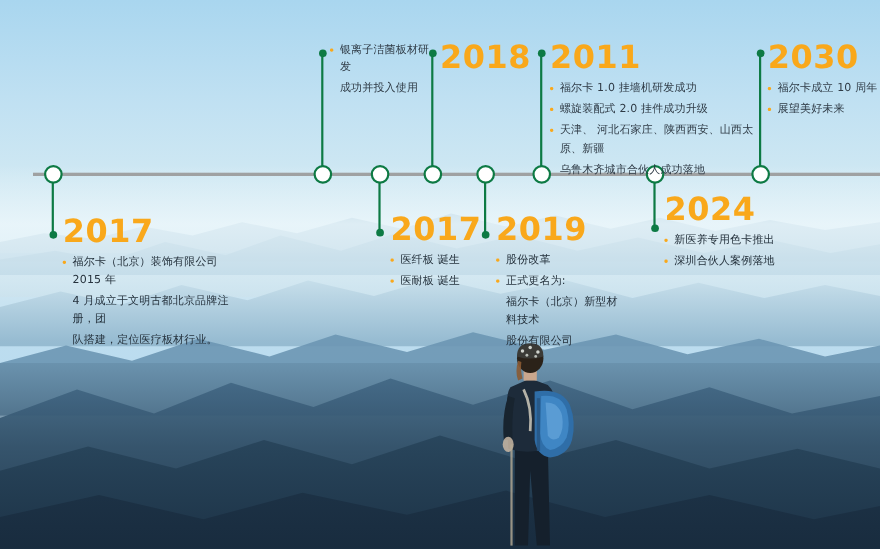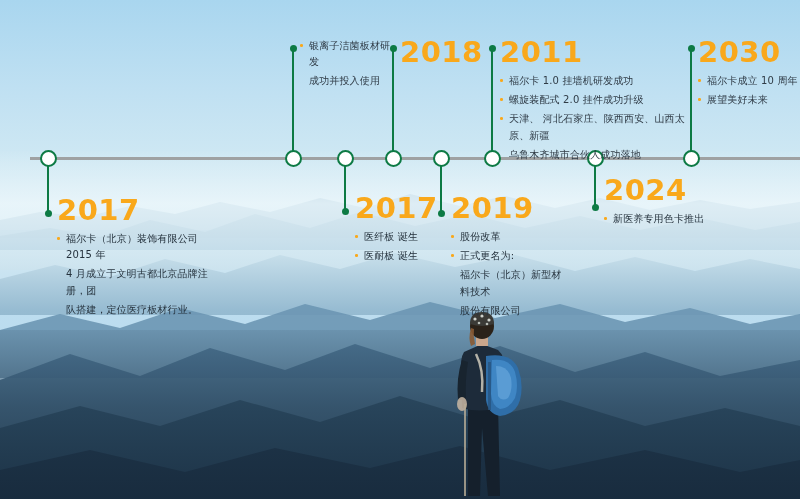--- a/index.html
+++ b/index.html
@@ -234,20 +234,21 @@
       <li>螺旋装配式 2.0 挂件成功升级</li>
       <li>天津、 河北石家庄、陕西西安、山西太原、新疆</li>
       <li class="cont">乌鲁木齐城市合伙人成功落地</li>
     </ul>
   </div>
 
   <div class="block below" style="left:604px;top:176px;width:120px">
     <div class="year">2024</div>
     <ul class="bullets">
       <li>新医养专用色卡推出</li>
+      <li>深圳合伙人案例落地</li>
     </ul>
   </div>
 
   <div class="block" style="left:698px;top:38px;width:100px">
     <div class="year">2030</div>
     <ul class="bullets">
       <li>福尔卡成立 10 周年</li>
       <li>展望美好未来</li>
     </ul>
   </div>

